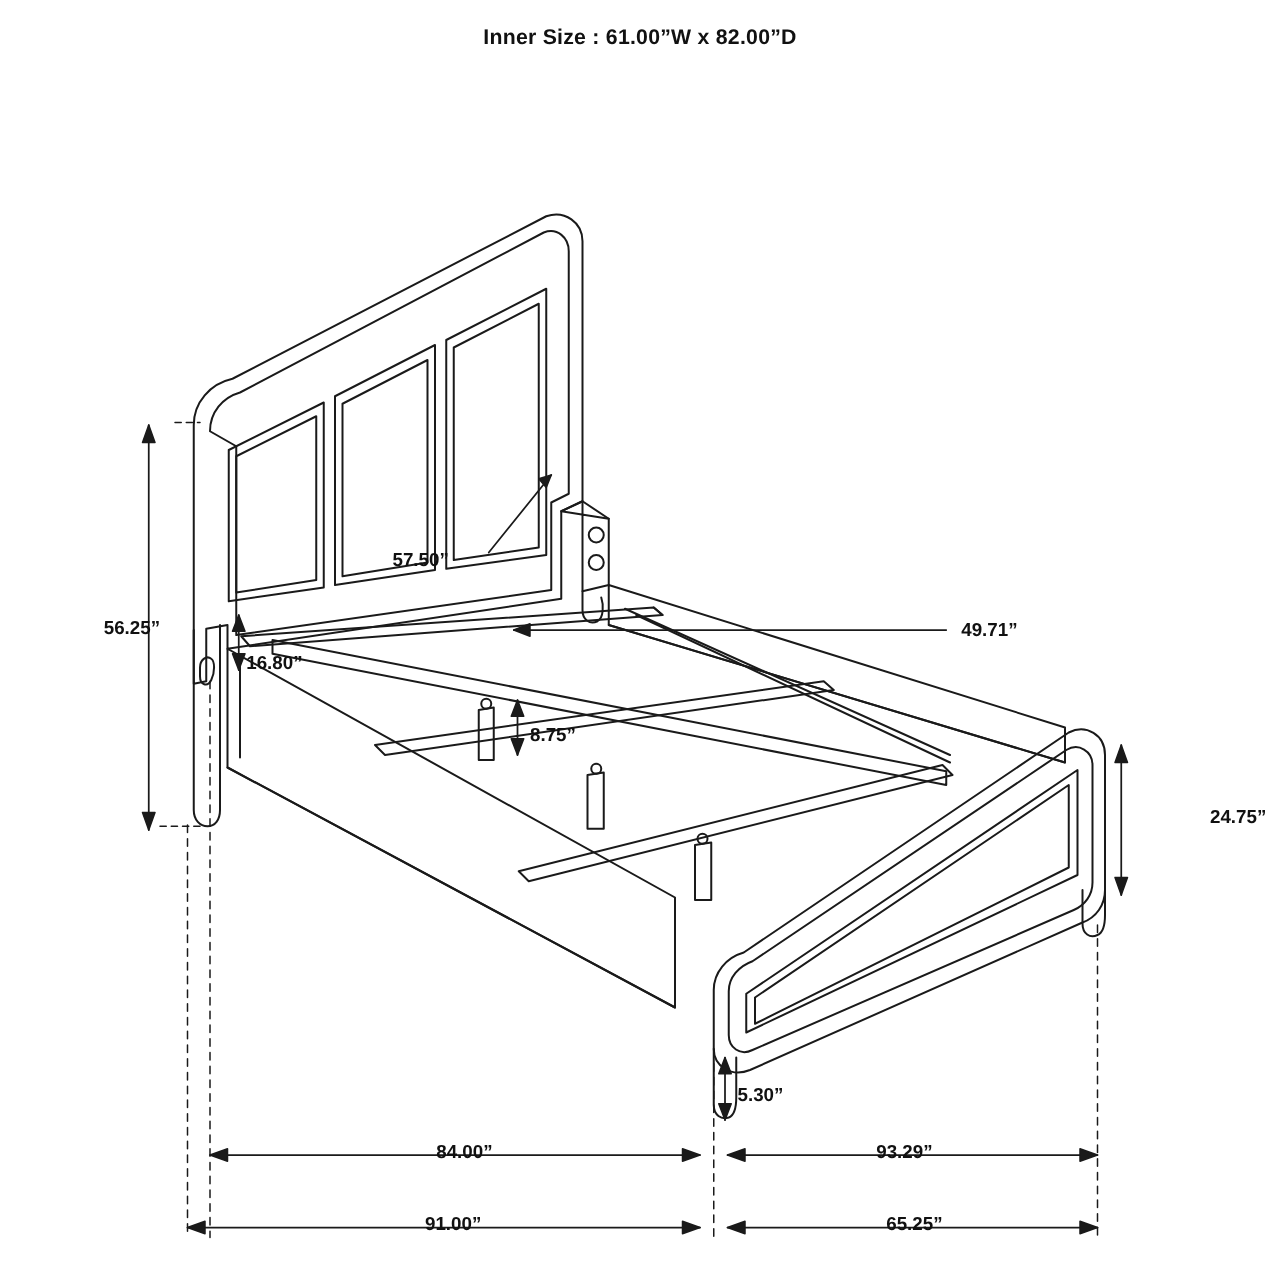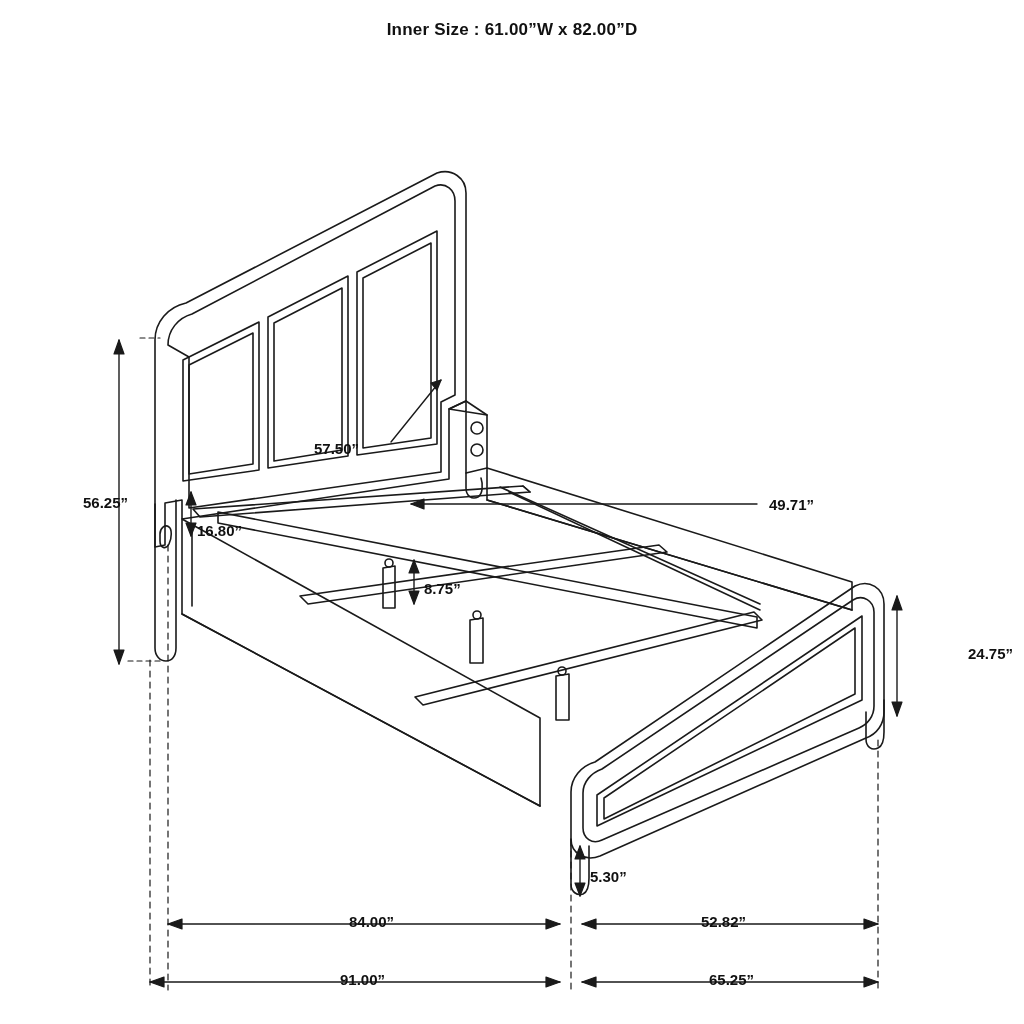--- a/index.html
+++ b/index.html
@@ -209,19 +209,19 @@
   <div class="dimlabel" style="left:424px; top:580px;">8.75”</div>
 
   <div class="dimlabel" style="left:769px; top:496px;">49.71”</div>
 
   <div class="dimlabel" style="left:932px; top:645px;margin-left:36px;">24.75”</div>
 
   <div class="dimlabel" style="left:590px; top:868px;">5.30”</div>
 
   <div class="dimlabel" style="left:349px; top:913px;">84.00”</div>
 
-  <div class="dimlabel" style="left:701px; top:913px;">52.82”</div>
+  <div class="dimlabel" style="left:701px; top:913px;">93.29”</div>
 
   <div class="dimlabel" style="left:340px; top:971px;">91.00”</div>
 
   <div class="dimlabel" style="left:709px; top:971px;">65.25”</div>
 
 </div>
 
 </body></html>

